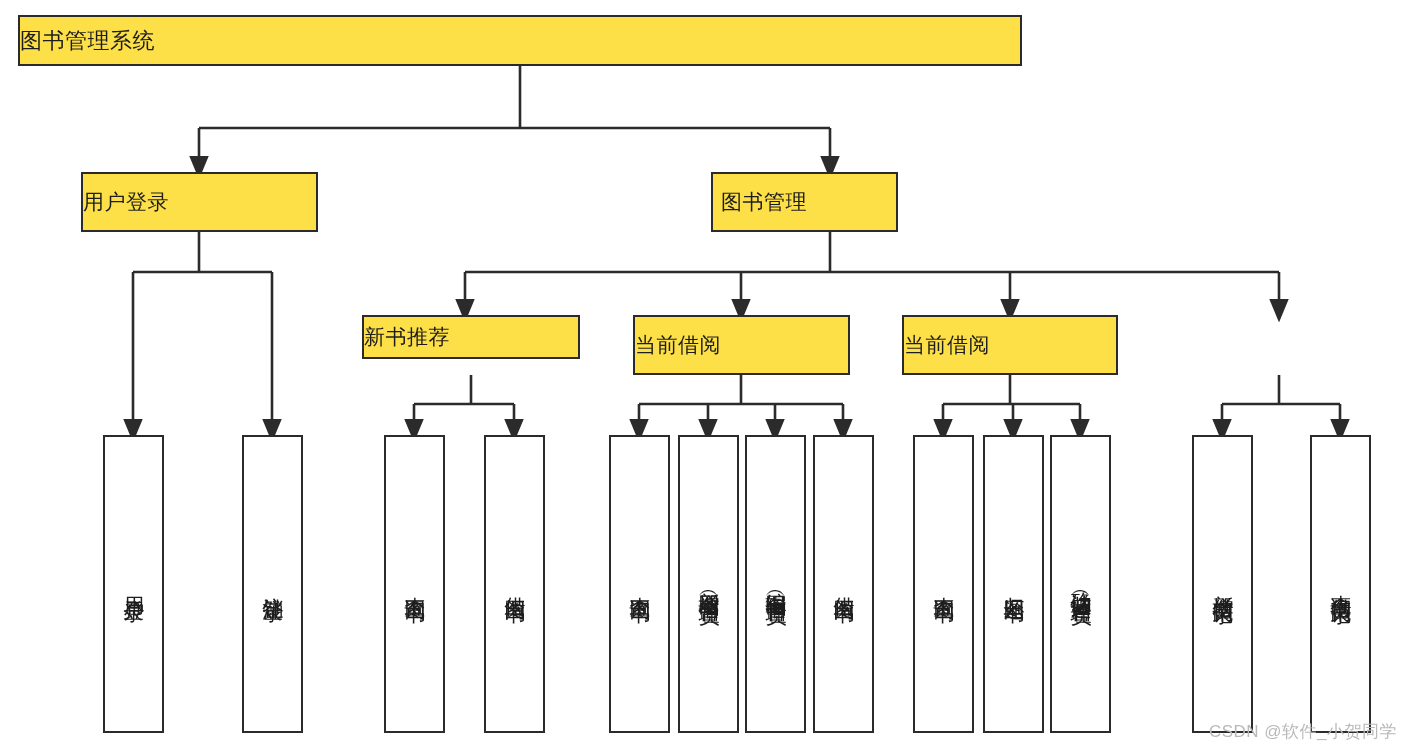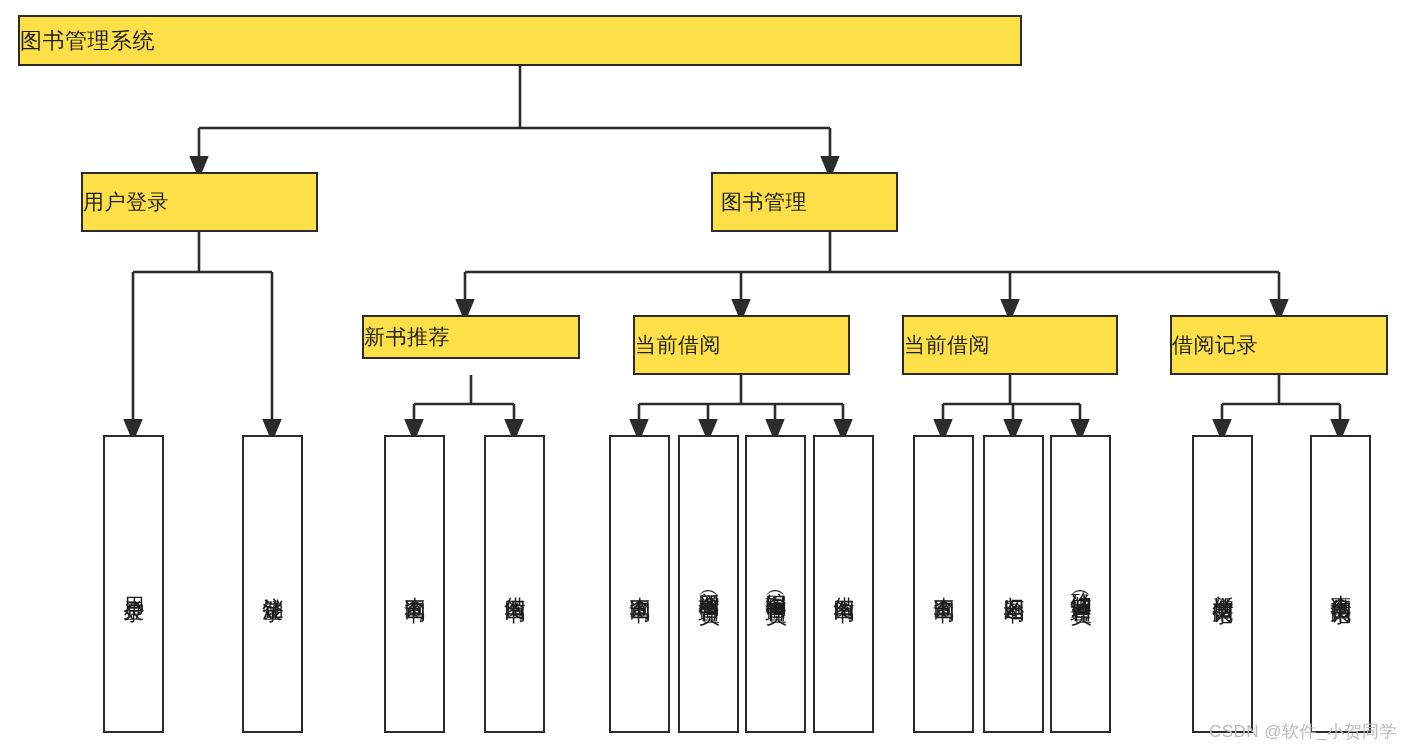--- a/index.html
+++ b/index.html
@@ -125,23 +125,20 @@
 
   <div class="node" style="left:362px;top:315px;width:218px;height:44px;">
     <span class="lbl">新书推荐</span>
   </div>
   <div class="node" style="left:633px;top:315px;width:217px;height:60px;">
     <span class="lbl">当前借阅</span>
   </div>
   <div class="node" style="left:902px;top:315px;width:216px;height:60px;">
     <span class="lbl">当前借阅</span>
   </div>
-  <div class="node" style="left:1170px;top:315px;width:218px;height:60px;">
-    <span class="lbl">借阅记录</span>
-  </div>
 
   <div class="leaf" style="left:103px;top:435px;width:61px;height:298px;">
     <span class="vlbl">用户登录</span>
   </div>
   <div class="leaf" style="left:242px;top:435px;width:61px;height:298px;">
     <span class="vlbl">注销登录</span>
   </div>
 
   <div class="leaf" style="left:384px;top:435px;width:61px;height:298px;">
     <span class="vlbl">查询图书</span>

